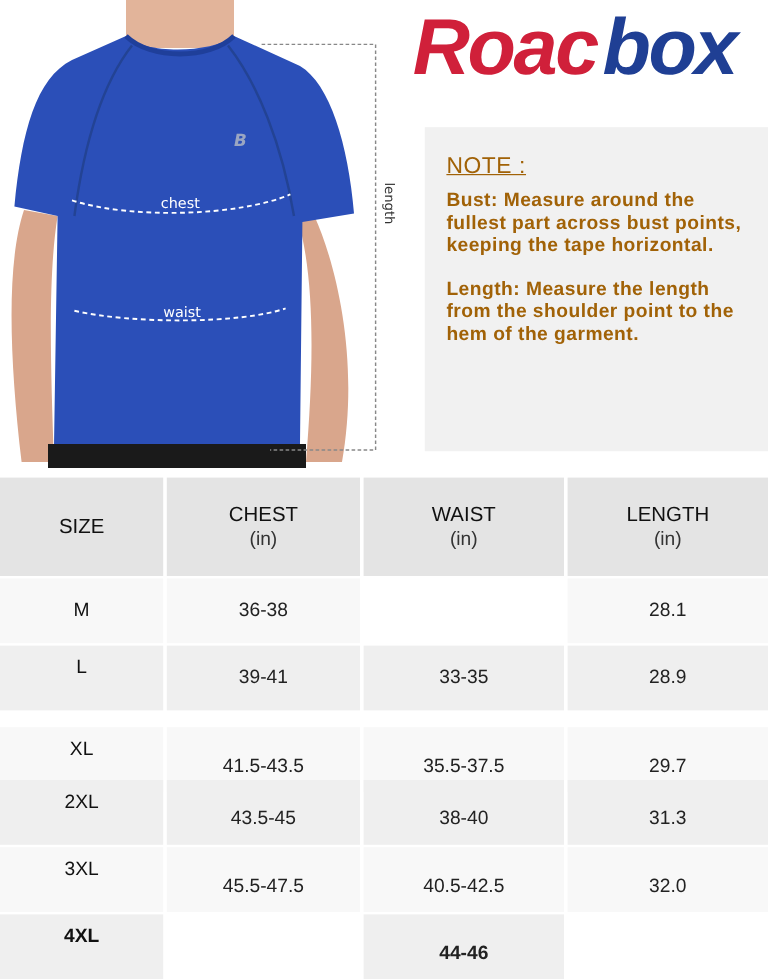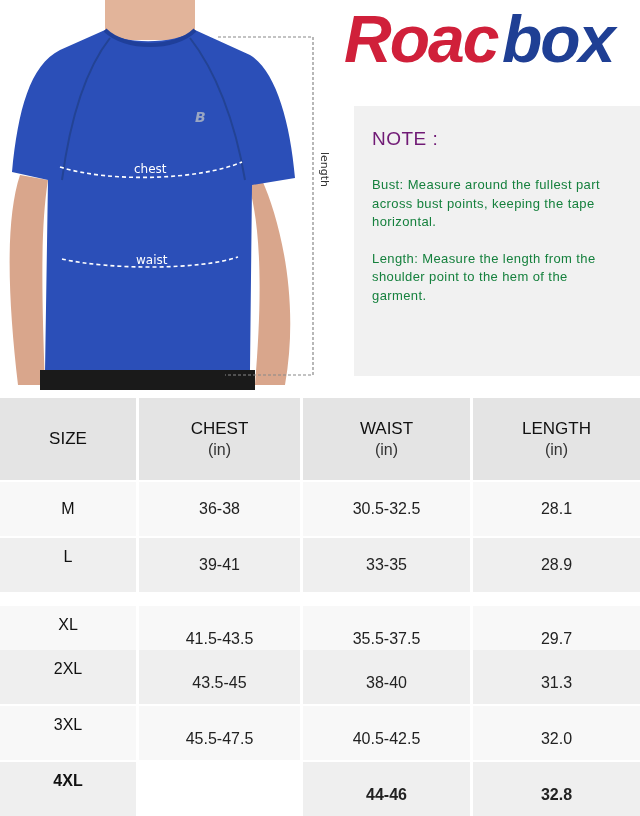--- a/index.html
+++ b/index.html
@@ -11,22 +11,22 @@
     .photo svg { position: absolute; left: 0; top: 0; }
     .meas-label { position: absolute; color: #fff; font-family: "DejaVu Sans", sans-serif; font-size: 12px; }
     .length-label { position: absolute; font-family: "DejaVu Sans", sans-serif; font-size: 11px; color: #333;
                     transform: rotate(90deg); transform-origin: left top; }
 
     
     .logo { position: absolute; left: 344px; top: 4px; width: 296px; height: 66px; }
 
     
     .note { position: absolute; left: 354px; top: 106px; width: 286px; height: 270px; background: #f1f1f1; padding: 22px 18px 0 18px; }
-    .note-title { font-size: 19px; color: #701a75; letter-spacing: 0.5px; margin-bottom: 26px; }
-    .note-para { font-size: 13px; line-height: 18.5px; color: #15803d; letter-spacing: 0.4px; margin-bottom: 18px; }
+    .note-title { font-size: 19px; color: #a16207; letter-spacing: 0.5px; margin-bottom: 9px; text-decoration: underline; }
+    .note-para { font-size: 16px; line-height: 18.5px; color: #a16207; letter-spacing: 0.4px; margin-bottom: 18px; font-weight: bold; }
 
     
     .table { position: absolute; left: 0; top: 398px; width: 640px; }
     .row { position: absolute; left: 0; width: 640px; height: 54px; }
     .cell { position: absolute; top: 0; height: 100%; display: flex; flex-direction: column; align-items: center; justify-content: center; font-size: 16px; color: #222; }
     .c0 { left: 0; width: 136px; }
     .c1 { left: 139px; width: 161px; }
     .c2 { left: 303px; width: 167px; }
     .c3 { left: 473px; width: 167px; }
     .hdr .cell { background: #e4e4e4; font-size: 17px; color: #111; }
@@ -97,21 +97,20 @@
     </div>
     <div class="cell c3">
       <span>LENGTH</span>
       <span class="sub">(in)</span>
     </div>
   </div>
 
   <div class="row odd" style="top:84px;">
     <div class="cell c0 size-cell">M</div>
     <div class="cell c1">36-38</div>
-    <div class="cell c2">30.5-32.5</div>
     <div class="cell c3">28.1</div>
   </div>
 
   <div class="row even" style="top:140px;">
     <div class="cell c0 size-cell lift">L</div>
     <div class="cell c1">39-41</div>
     <div class="cell c2">33-35</div>
     <div class="cell c3">28.9</div>
   </div>
 
@@ -132,15 +131,14 @@
   <div class="row odd" style="top:308px;">
     <div class="cell c0 size-cell lift">3XL</div>
     <div class="cell c1 drop">45.5-47.5</div>
     <div class="cell c2 drop">40.5-42.5</div>
     <div class="cell c3 drop">32.0</div>
   </div>
 
   <div class="row even" style="top:364px;font-weight:bold;">
     <div class="cell c0 size-cell lift">4XL</div>
     <div class="cell c2 drop">44-46</div>
-    <div class="cell c3 drop">32.8</div>
   </div>
 </div>
 
 </body></html>

